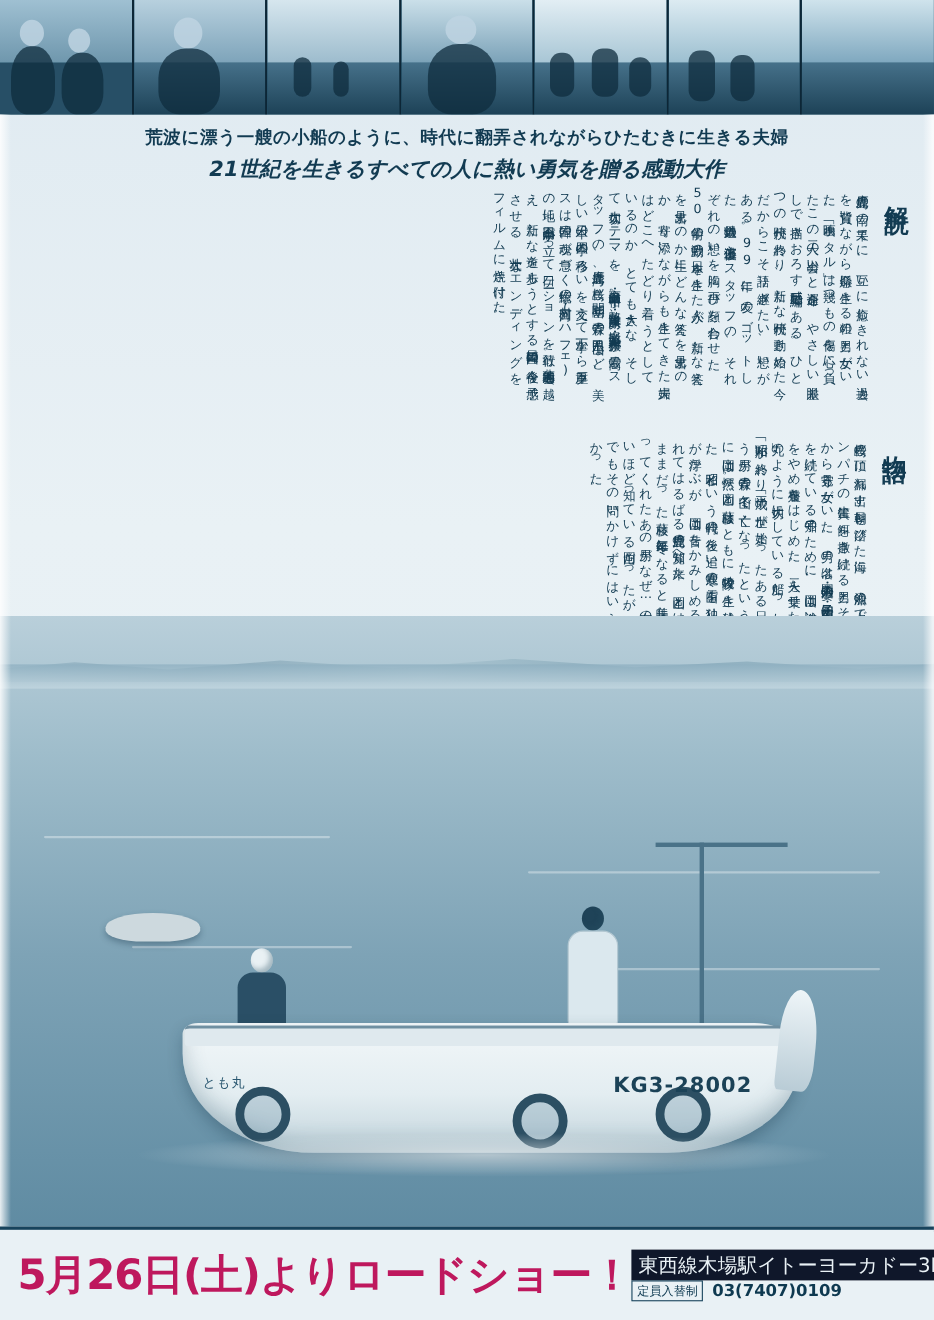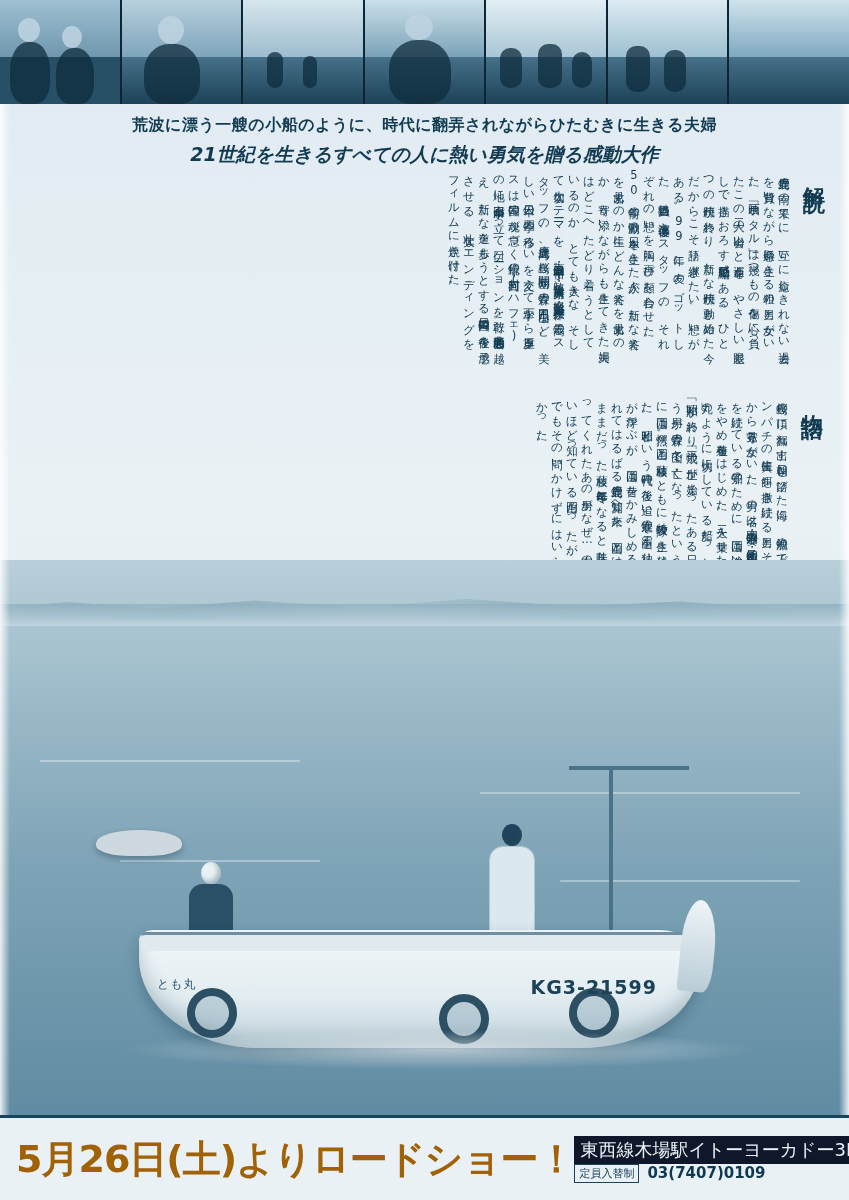--- a/index.html
+++ b/index.html
@@ -181,21 +181,21 @@
   .photo .rock {
     position: absolute;
     left: 96px; top: 270px;
     width: 86px; height: 26px;
     background: #cdd9de;
     border-radius: 50% 50% 40% 40%;
     box-shadow: 0 3px 6px rgba(20,50,70,.35);
   }
   .boat {
     position: absolute;
-    left: 139px; top: 330px;
+    left: 166px; top: 330px;
     width: 560px; height: 160px;
   }
   .hull {
     position: absolute;
     left: 0; top: 40px;
     width: 560px; height: 118px;
     background: linear-gradient(to bottom, #f2f7f9 0%, #e3edf1 55%, #c2d4dc 100%);
     border-radius: 14px 40px 120px 120px / 10px 26px 80px 90px;
     box-shadow: inset 0 -10px 18px rgba(40,80,100,.25), 0 6px 14px rgba(20,50,70,.3);
   }
@@ -294,21 +294,21 @@
     width: 849px; height: 82px;
     background: #e9f1f5;
     border-top: 3px solid #17435c;
     display: flex;
     align-items: center;
   }
   .release {
     font-family: "DejaVu Sans", sans-serif;
     font-weight: bold;
     font-size: 38px;
-    color: #a16207;
+    color: #be185d;
     margin-left: 16px;
     letter-spacing: -1px;
     white-space: nowrap;
   }
   .theater {
     margin-left: auto;
     margin-right: 14px;
     text-align: left;
     color: #0e3950;
     font-family: "DejaVu Sans", sans-serif;
@@ -435,21 +435,21 @@
         <div class="head"></div>
         <div class="body"></div>
       </div>
       <div class="hull"></div>
       <div class="gunwale"></div>
       <div class="bow"></div>
       <div class="tyre t1"></div>
       <div class="tyre t2"></div>
       <div class="tyre t3"></div>
       <div class="boatname">とも丸</div>
-      <div class="regno">KG3-21599</div>
+      <div class="regno">KG3-28002</div>
     </div>
     <div class="wake"></div>
   </div>
 
   <div class="edge-l"></div>
   <div class="edge-r"></div>
 
   <div class="bottombar">
     <div class="release">5月26日(土)よりロードショー！</div>
     <div class="theater">

